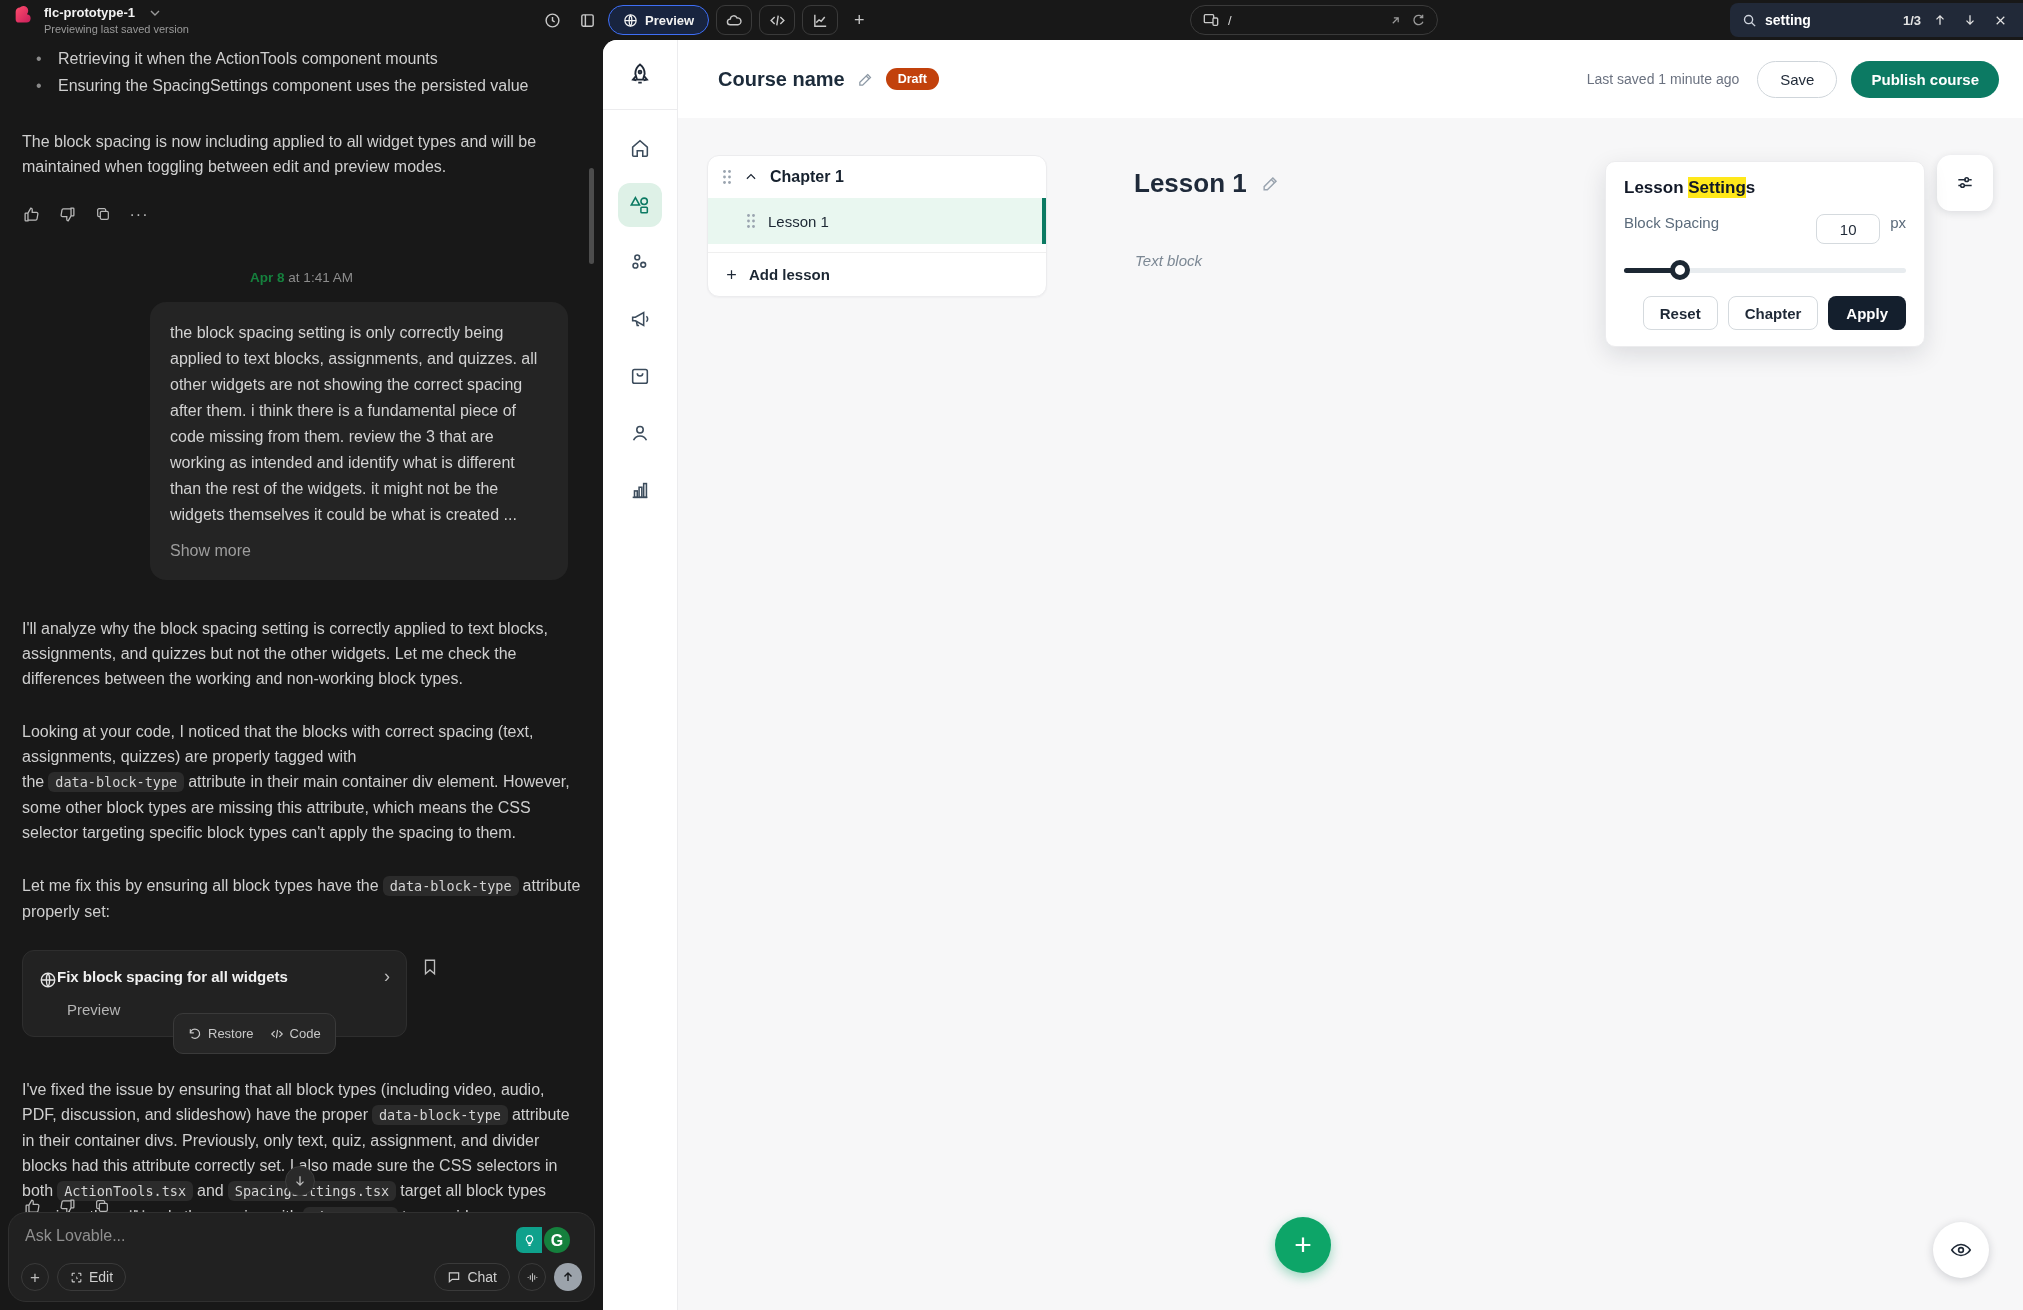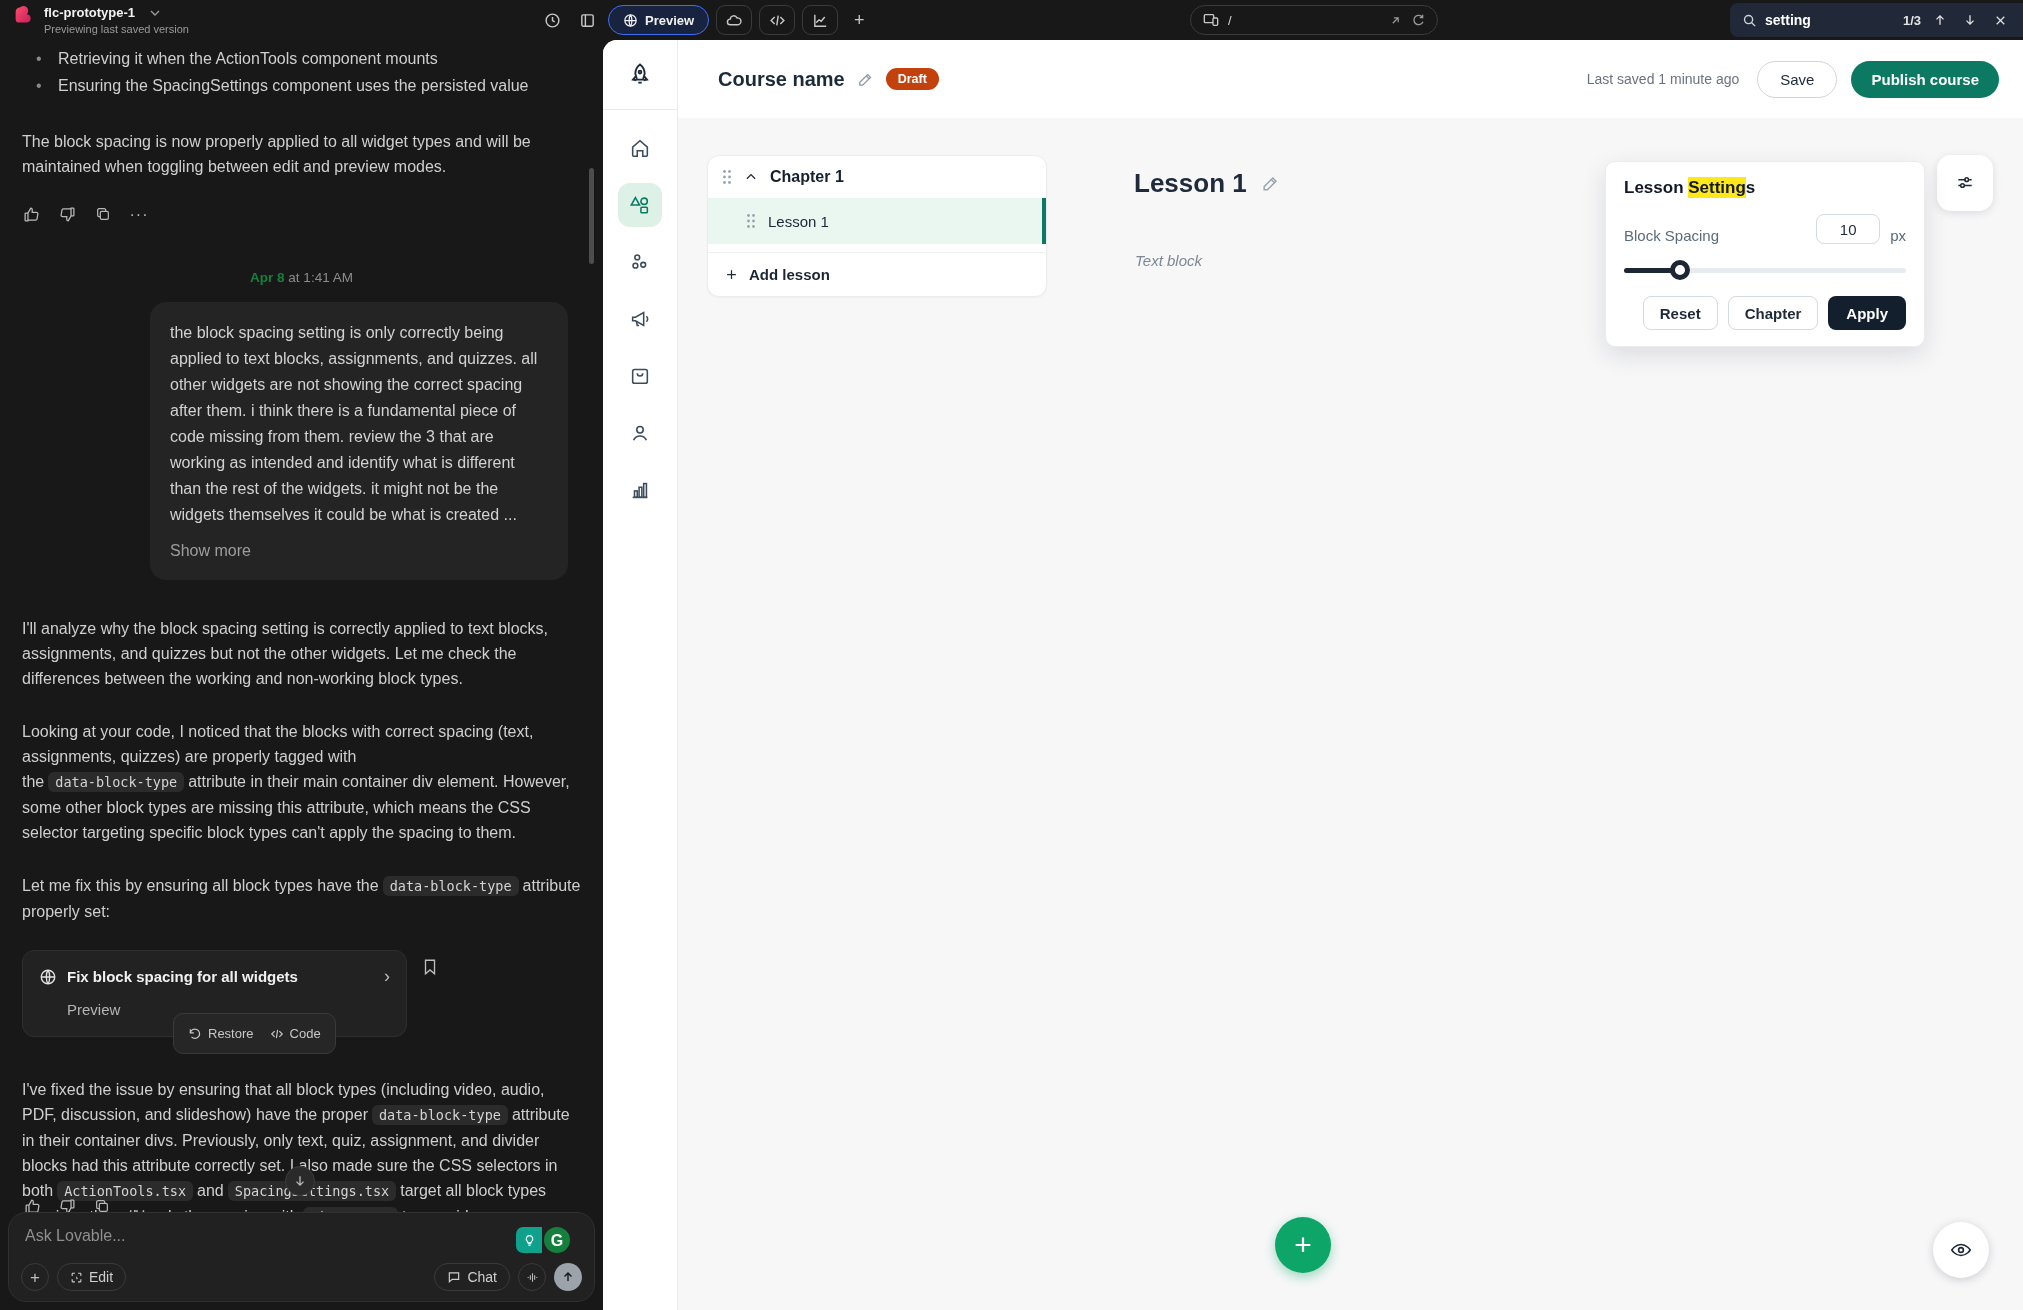--- a/index.html
+++ b/index.html
@@ -36,21 +36,21 @@
   .chat p.msg { margin-top:28px; }
   .actions-row { display:flex; gap:18px; margin-top:26px; color:#b9b9b9; align-items:center; }
   .actions-row .act { width:18px; height:18px; display:flex; align-items:center; justify-content:center; cursor:pointer; }
   .timestamp { text-align:center; margin-top:42px; font-size:13.5px; color:#8c8c8c; }
   .timestamp b { color:#15803d; font-weight:700; }
   .user-bubble { margin:12px 0 0 128px; width:418px; background:#242424; border-radius:16px; padding:18px 20px 16px 20px; color:#d2d2d2; line-height:26px; }
   .show-more { margin-top:10px; color:#9e9e9e; font-weight:500; cursor:pointer; }
   .codechip { font-family:"DejaVu Sans Mono", monospace; font-size:13.5px; background:#2b2b2b; color:#d4d4d4; border-radius:6px; padding:2px 7px; margin:0 4px; white-space:nowrap; }
   .fix-card-row { display:flex; align-items:flex-start; gap:14px; margin-top:26px; position:relative; }
   .fix-card { width:385px; background:#222222; border:1px solid #2e2e2e; border-radius:12px; padding:13px 16px 14px 16px; position:relative; cursor:pointer; }
-  .fix-card-head { display:flex; align-items:center; gap:10px; }
+  .fix-card-head { display:flex; align-items:flex-end; }
   .fix-title { font-size:15px; font-weight:700; color:#f0f0f0; flex:1; }
   .fix-sub { font-size:15px; color:#b5b5b5; margin:8px 0 0 28px; }
   .bookmark-btn { margin-top:8px; color:#bdbdbd; cursor:pointer; }
   .restore-toolbar { position:absolute; left:150px; bottom:-18px; background:#262626; border:1px solid #3a3a3a; border-radius:10px; display:flex; align-items:center; gap:16px; padding:7px 14px; font-size:13px; color:#c8c8c8; z-index:3; }
   .restore-toolbar .tool { display:flex; align-items:center; gap:6px; cursor:pointer; }
   .scroll-down { position:absolute; left:285px; top:1126px; width:30px; height:30px; border-radius:50%; background:#2a2a2a; border:1px solid #3d3d3d; display:flex; align-items:center; justify-content:center; color:#bdbdbd; cursor:pointer; }
   .faded-actions { position:absolute; left:24px; top:1158px; display:flex; gap:18px; color:#b9b9b9; }
   .ask-box { position:absolute; left:8px; right:8px; bottom:8px; height:90px; background:#212121; border:1px solid #303030; border-radius:18px; z-index:5; padding:14px 16px; }
   .ask-box textarea { width:70%; background:transparent; border:none; outline:none; resize:none; color:#e3e3e3; font-size:16px; font-family:"Liberation Sans",sans-serif; }
   .ask-box textarea::placeholder { color:#8f8f8f; }
@@ -91,21 +91,21 @@
   .collapse-label { margin-left:auto; font-size:14px; font-weight:600; color:#1f2937; cursor:pointer; }
   .drag-handle { color:#9aa4af; cursor:grab; }
 
   .lesson-main-title { position:absolute; left:531px; top:128px; display:flex; align-items:center; gap:14px; }
   .lesson-main-title h1 { font-size:26px; font-weight:700; color:#1f2a3a; }
   .text-block { position:absolute; left:532px; top:212px; font-size:15px; font-style:italic; color:#7c8894; }
 
   .settings-pop { position:absolute; left:1002px; top:121px; width:320px; background:#ffffff; border:1px solid #ececee; border-radius:10px; box-shadow:0 8px 24px rgba(16,24,40,.12); padding:16px 18px; z-index:3; }
   .settings-title { font-size:17px; font-weight:700; color:#111827; }
   .settings-title mark { background:#ffe81a; color:#111827; padding:1px 0; }
-  .spacing-row { margin-top:16px; display:flex; align-items:flex-end; }
+  .spacing-row { margin-top:16px; display:flex; align-items:flex-start; }
   .spacing-label { font-size:15px; color:#5b6b7b; }
   .spacing-input { margin-left:auto; width:64px; height:30px; border:1px solid #d5dade; border-radius:8px; text-align:center; font-size:15px; color:#1f2937; outline:none; font-family:"Liberation Sans",sans-serif; }
   .spacing-unit { font-size:15px; color:#5b6b7b; margin-left:10px; }
   .slider { margin-top:16px; position:relative; height:20px; cursor:pointer; }
   .slider .track { position:absolute; top:8px; left:0; right:0; height:5px; border-radius:3px; background:#e8ecef; }
   .slider .fill { position:absolute; top:8px; left:0; width:20%; height:5px; border-radius:3px; background:#1c2733; }
   .slider .thumb { position:absolute; top:0; left:calc(20% - 10px); width:20px; height:20px; border-radius:50%; background:#ffffff; border:5px solid #1c2733; }
   .settings-btns { margin-top:16px; display:flex; justify-content:flex-end; gap:10px; }
   .btn-ghost { background:#ffffff; border:1px solid #d5dade; border-radius:8px; height:34px; padding:0 16px; font-size:15px; font-weight:600; color:#1f2937; cursor:pointer; font-family:"Liberation Sans",sans-serif; }
   .btn-apply { background:#141f2d; border:none; border-radius:8px; height:34px; padding:0 18px; font-size:15px; font-weight:700; color:#ffffff; cursor:pointer; font-family:"Liberation Sans",sans-serif; }
@@ -234,21 +234,21 @@
 </div>
 
 <div class="chat">
   <div class="chat-scrollbar"></div>
 
   <ul class="chat-bullets">
     <li>Retrieving it when the ActionTools component mounts</li>
     <li>Ensuring the SpacingSettings component uses the persisted value</li>
   </ul>
 
-  <p class="msg" style="margin-top:31px;">The block spacing is now properly applied to all widget types and will be maintained when toggling between edit and preview modes.</p>
+  <p class="msg" style="margin-top:31px;">The block spacing is now including applied to all widget types and will be maintained when toggling between edit and preview modes.</p>
 
   <div class="actions-row">
     <span class="act">
         <svg width="17" height="17" viewBox="0 0 24 24" fill="none" stroke="currentColor" stroke-width="1.8">
           <path d="M7 10v11H4a1 1 0 0 1-1-1v-9a1 1 0 0 1 1-1h3zm0 0l4-7a2 2 0 0 1 2 2v4h6a2 2 0 0 1 2 2.3l-1.2 7A2 2 0 0 1 17.8 20H7"></path>
         </svg>
       </span>
     <span class="act">
         <svg width="17" height="17" viewBox="0 0 24 24" fill="none" stroke="currentColor" stroke-width="1.8" transform="rotate(180)">
           <path d="M7 10v11H4a1 1 0 0 1-1-1v-9a1 1 0 0 1 1-1h3zm0 0l4-7a2 2 0 0 1 2 2v4h6a2 2 0 0 1 2 2.3l-1.2 7A2 2 0 0 1 17.8 20H7"></path>

